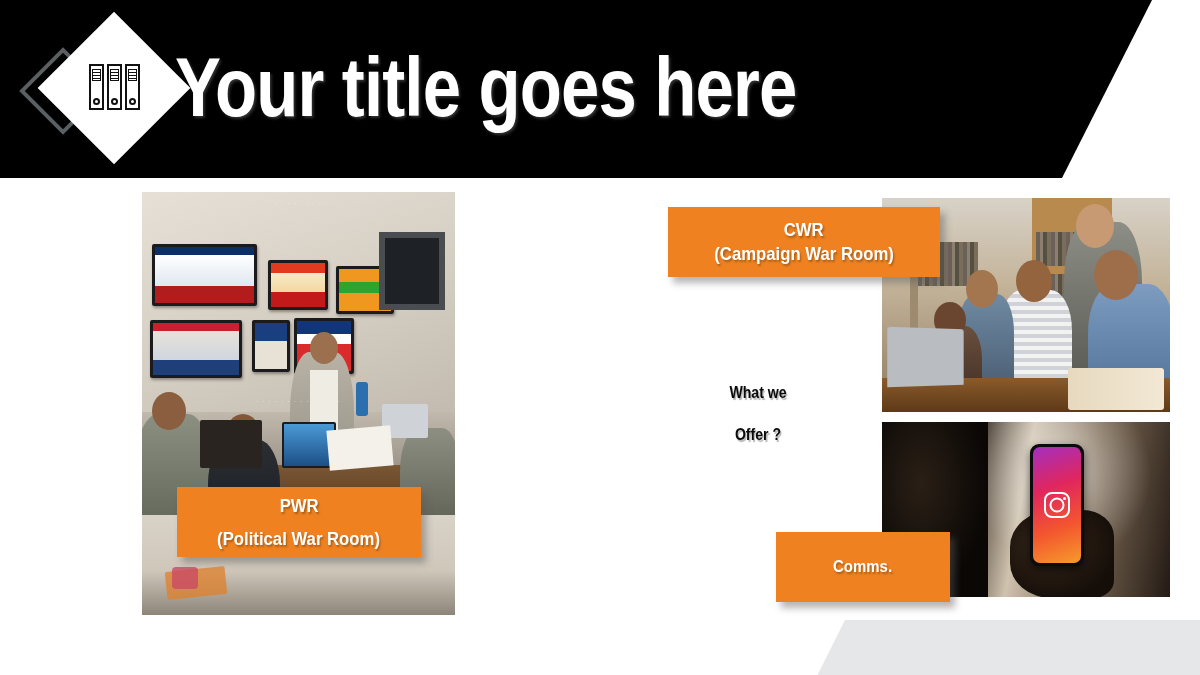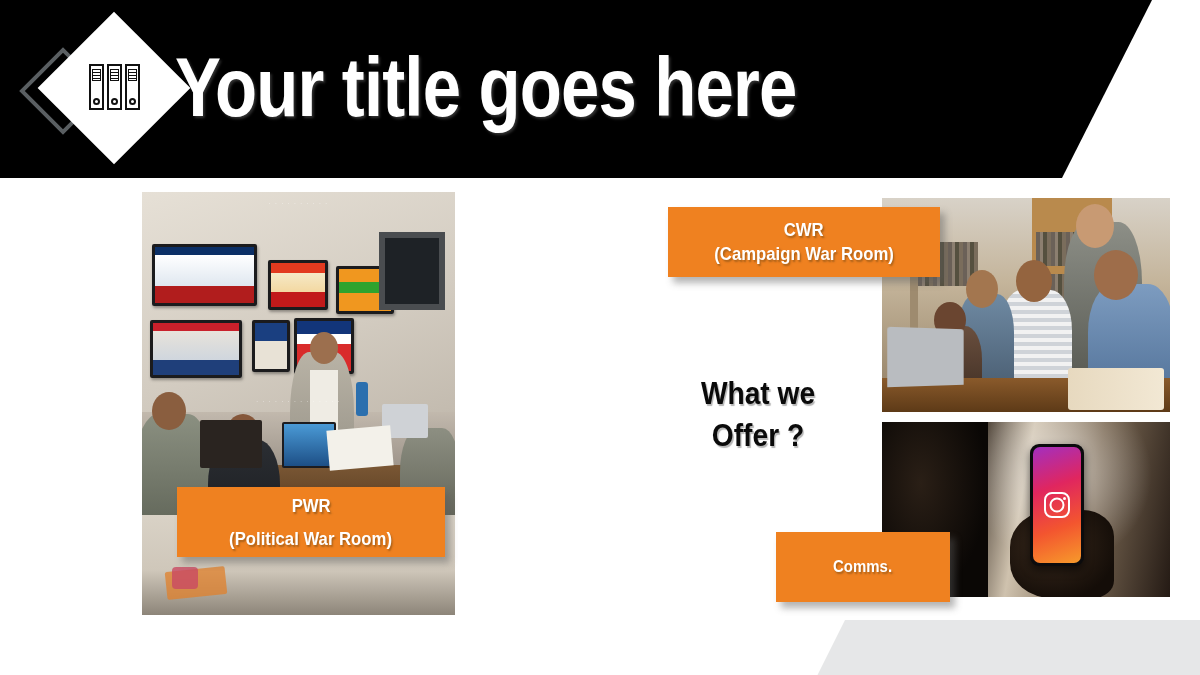--- a/index.html
+++ b/index.html
@@ -140,32 +140,32 @@
     box-shadow:5px 6px 7px rgba(90,90,90,0.45);
     display:flex; flex-direction:column; align-items:center; justify-content:center;
     font-family:"Liberation Sans Narrow","Liberation Sans", sans-serif;
     font-weight:bold; color:#ffffff;
   }
   .lbl span{ display:block; transform:scaleX(0.88); transform-origin:center; white-space:nowrap;
      text-shadow:1.5px 1.5px 2px rgba(110,70,20,0.55); }
   .lbl-cwr{ left:668px; top:207px; width:272px; height:70px; }
   .lbl-cwr .l1{ font-size:19px; line-height:24px; }
   .lbl-cwr .l2{ font-size:19px; line-height:24px; }
-  .lbl-pwr{ left:177px; top:487px; width:268px; height:70px;gap:9px; }
+  .lbl-pwr{ left:177px; top:487px; width:244px; height:70px;gap:9px; }
   .lbl-pwr .l1{ font-size:19px; line-height:24px; }
   .lbl-pwr .l2{ font-size:19px; line-height:24px; }
   .lbl-comms{ left:776px; top:532px; width:174px; height:70px; }
   .lbl-comms .l1{ font-size:17px; line-height:22px; }
 
   
   .center-q{
     position:absolute; left:690px; top:372px; width:136px; z-index:5;
     text-align:center;
     font-family:"Liberation Sans Narrow","Liberation Sans", sans-serif;
-    font-weight:bold; color:#0a0a0a; font-size:32px; line-height:42px;
+    font-weight:bold; color:#0a0a0a; font-size:16px; line-height:42px;
   }
   .center-q span{ display:block; transform:scaleX(0.88); text-shadow:1.5px 1.5px 1px rgba(120,120,120,.55); }
 
   
   .chevron{
     position:absolute; left:815px; top:620px; width:385px; height:60px;
     background:#e6e7e8; z-index:0;
     -webkit-clip-path: polygon(30px 0, 385px 0, 385px 60px, 0 60px);
     clip-path: polygon(30px 0, 385px 0, 385px 60px, 0 60px);
   }

